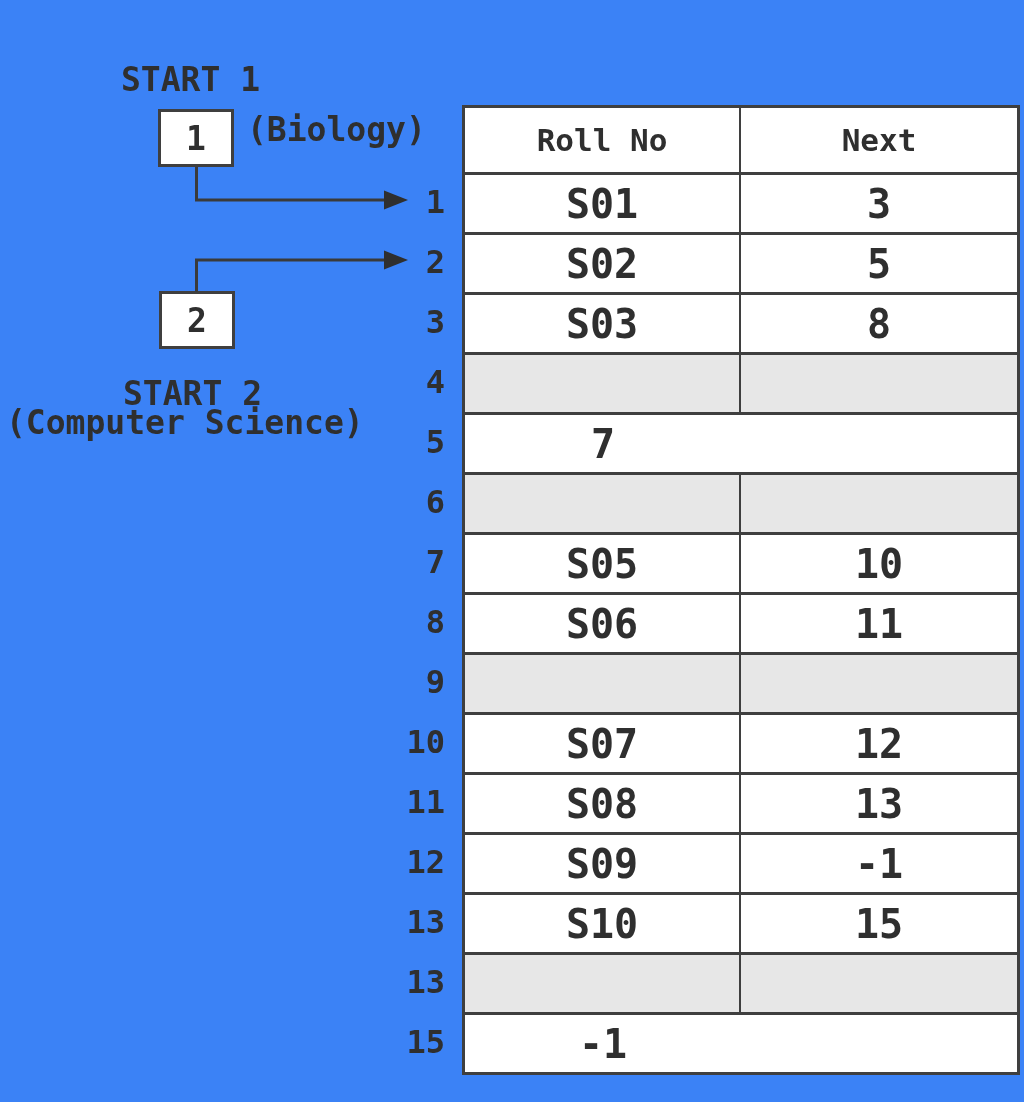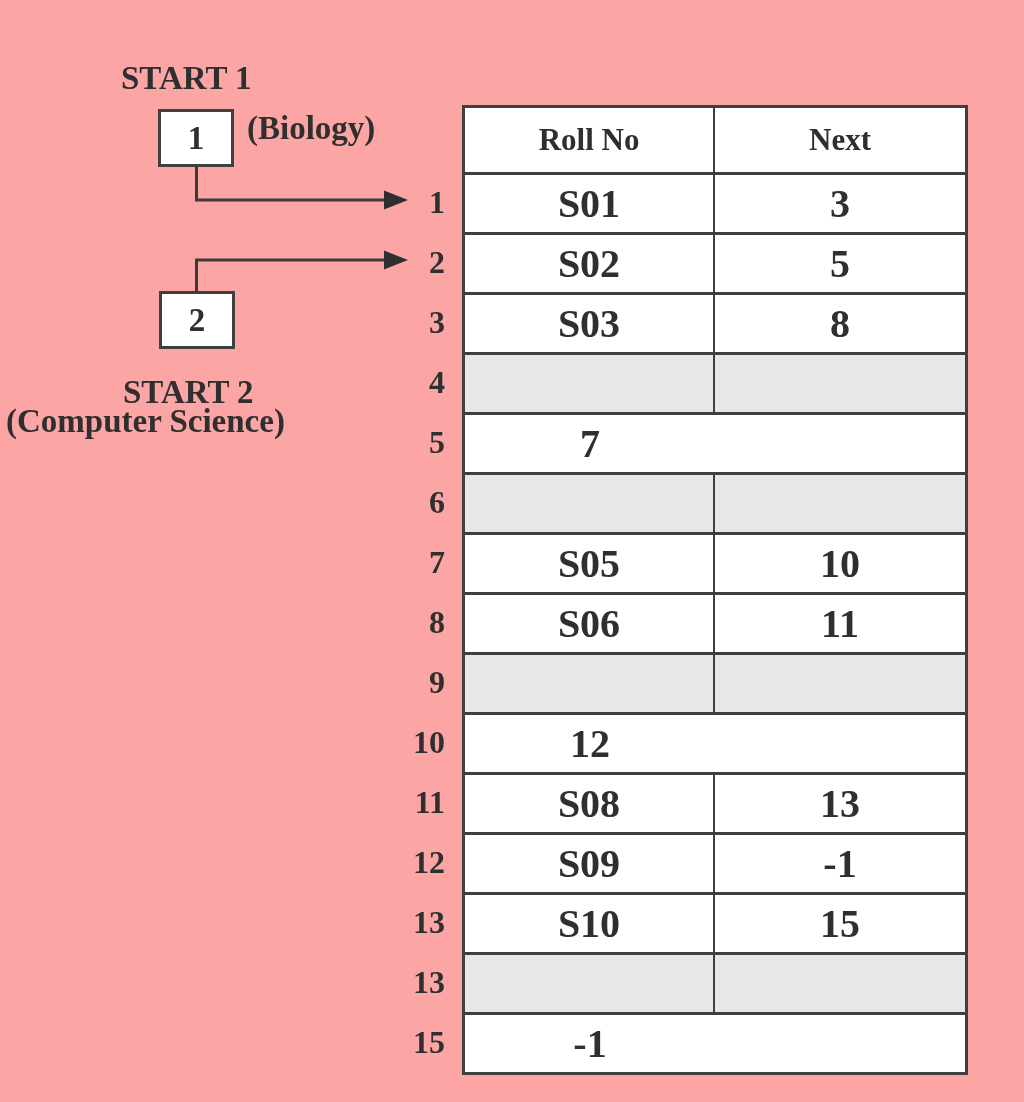--- a/index.html
+++ b/index.html
@@ -2,21 +2,21 @@
 <html><head>
 <meta charset="utf-8">
 <style>
   * { margin: 0; padding: 0; box-sizing: border-box; }
   html, body { background: #ffffff; }
   body {
     width: 1024px; height: 1102px;
     font-family: "DejaVu Sans Mono", "Liberation Mono", monospace;
     color: #2f2f2f;
   }
-  .stage { position: relative; width: 1024px; height: 1102px; background: #fca5a5; overflow: hidden; font-family: Liberation Serif, serif; }
+  .stage { position: relative; width: 1024px; height: 1102px; background: #3b82f6; overflow: hidden; }
 
   
   .lbl { position: absolute; font-weight: 700; font-size: 33px; white-space: pre; color: #2f2f2f; }
   .ptr-box {
     position: absolute; width: 76px; height: 58px;
     border: 3px solid #3f3f3f; background: #ffffff;
     display: flex; align-items: center; justify-content: center;
     font-size: 33px; font-weight: 700;
   }
   #start1-box { left: 158px; top: 109px; }
@@ -29,21 +29,21 @@
 
   
   .index-col { position: absolute; left: 355px; top: 172px; width: 90px; }
   .index-col .idx {
     height: 60px; line-height: 60px; text-align: right;
     font-size: 32px; font-weight: 700;
   }
 
   
   .ll-table {
-    position: absolute; left: 462px; top: 105px; width: 506px;
+    position: absolute; left: 462px; top: 105px; width: 558px;
     border: 3px solid #3f3f3f; background: #ffffff;
   }
   .thead { display: grid; grid-template-columns: 1fr 1fr; height: 64px; }
   .th {
     display: flex; align-items: center; justify-content: center;
     font-size: 31px; font-weight: 700;
   }
   .th.first, .cell.roll { border-right: 2px solid #3f3f3f; }
   .trow {
     display: grid; grid-template-columns: 1fr 1fr; height: 60px;
@@ -145,20 +145,21 @@
       <div class="cell roll">S06</div>
       <div class="cell next">11</div>
     </div>
 
     <div class="trow empty">
       <div class="cell roll"></div>
       <div class="cell next"></div>
     </div>
 
     <div class="trow">
+      <div class="cell roll">S07</div>
       <div class="cell next">12</div>
     </div>
 
     <div class="trow">
       <div class="cell roll">S08</div>
       <div class="cell next">13</div>
     </div>
 
     <div class="trow">
       <div class="cell roll">S09</div>

